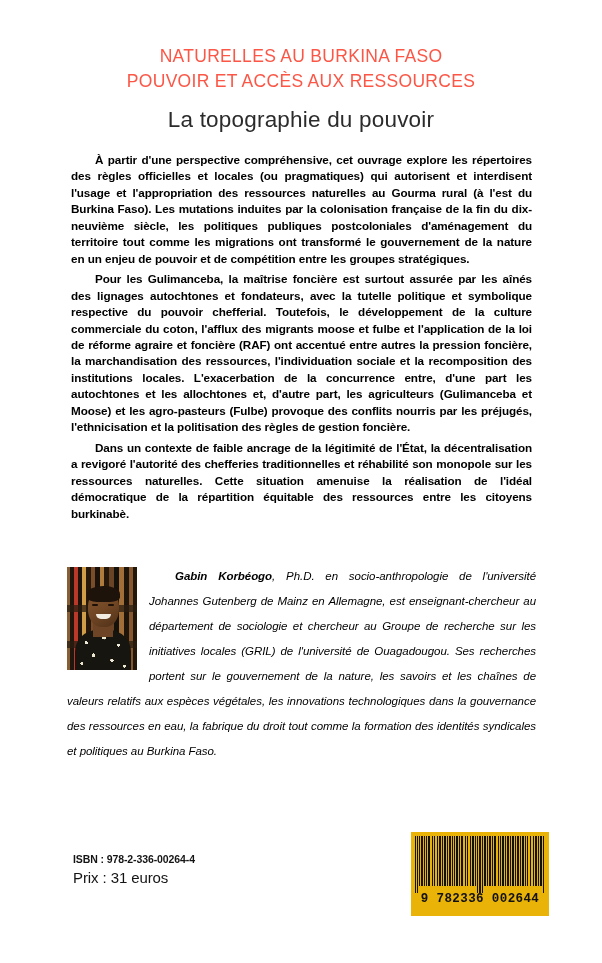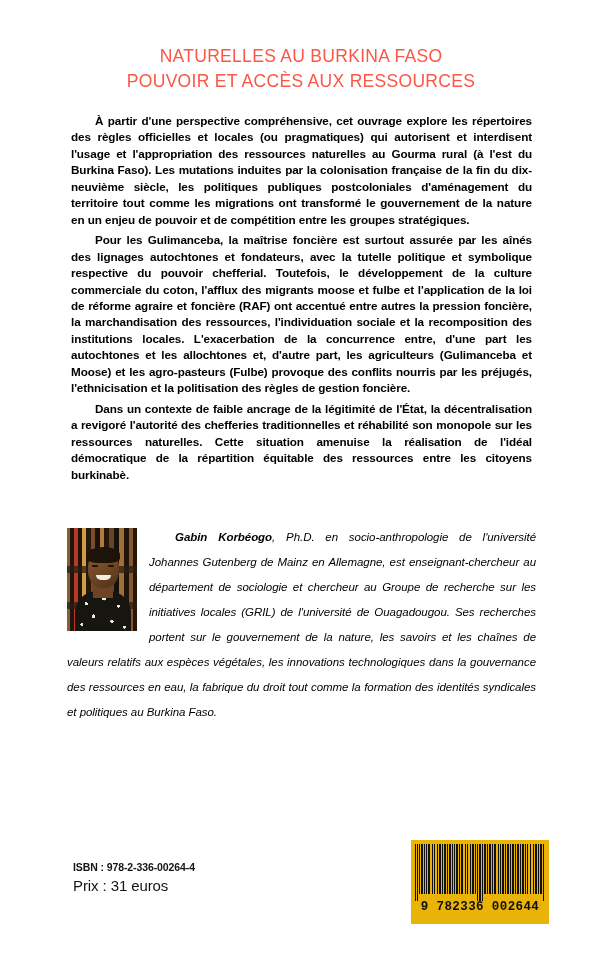--- a/index.html
+++ b/index.html
@@ -181,21 +181,21 @@
     height: 5px;
     border-radius: 0 0 9px 9px;
     background: #f3ece0;
   }
 
   
   .footer {
     position: absolute;
     left: 0;
     right: 0;
-    bottom: 0;
+    bottom: 8px;
     height: 140px;
     text-decoration: underline;
   }
   .isbn-line {
     position: absolute;
     left: 73px;
     top: 38px;
     font-family: "Liberation Sans", sans-serif;
     font-size: 10.5px;
     font-weight: bold;
@@ -257,20 +257,21 @@
 </head>
 <body>
 
 <div class="page">
 
   <div class="title-block">
     <h1 class="main-title">
       <span class="tline">NATURELLES AU BURKINA FASO</span>
       <span class="tline">POUVOIR ET ACCÈS AUX RESSOURCES</span>
     </h1>
+    <div class="subtitle">La topographie du pouvoir</div>
   </div>
 
   <div class="blurb">
     <p>À partir d'une perspective compréhensive, cet ouvrage explore les répertoires des règles officielles et locales (ou pragmatiques) qui autorisent et interdisent l'usage et l'appropriation des ressources naturelles au Gourma rural (à l'est du Burkina Faso). Les mutations induites par la colonisation française de la fin du dix-neuvième siècle, les politiques publiques postcoloniales d'aménagement du territoire tout comme les migrations ont transformé le gouvernement de la nature en un enjeu de pouvoir et de compétition entre les groupes stratégiques.</p>
     <p>Pour les Gulimanceba, la maîtrise foncière est surtout assurée par les aînés des lignages autochtones et fondateurs, avec la tutelle politique et symbolique respective du pouvoir chefferial. Toutefois, le développement de la culture commerciale du coton, l'afflux des migrants moose et fulbe et l'application de la loi de réforme agraire et foncière (RAF) ont accentué entre autres la pression foncière, la marchandisation des ressources, l'individuation sociale et la recomposition des institutions locales. L'exacerbation de la concurrence entre, d'une part les autochtones et les allochtones et, d'autre part, les agriculteurs (Gulimanceba et Moose) et les agro-pasteurs (Fulbe) provoque des conflits nourris par les préjugés, l'ethnicisation et la politisation des règles de gestion foncière.</p>
     <p>Dans un contexte de faible ancrage de la légitimité de l'État, la décentralisation a revigoré l'autorité des chefferies traditionnelles et réhabilité son monopole sur les ressources naturelles. Cette situation amenuise la réalisation de l'idéal démocratique de la répartition équitable des ressources entre les citoyens burkinabè.</p>
   </div>
 
   <div class="bio">
     <div class="author-photo">

